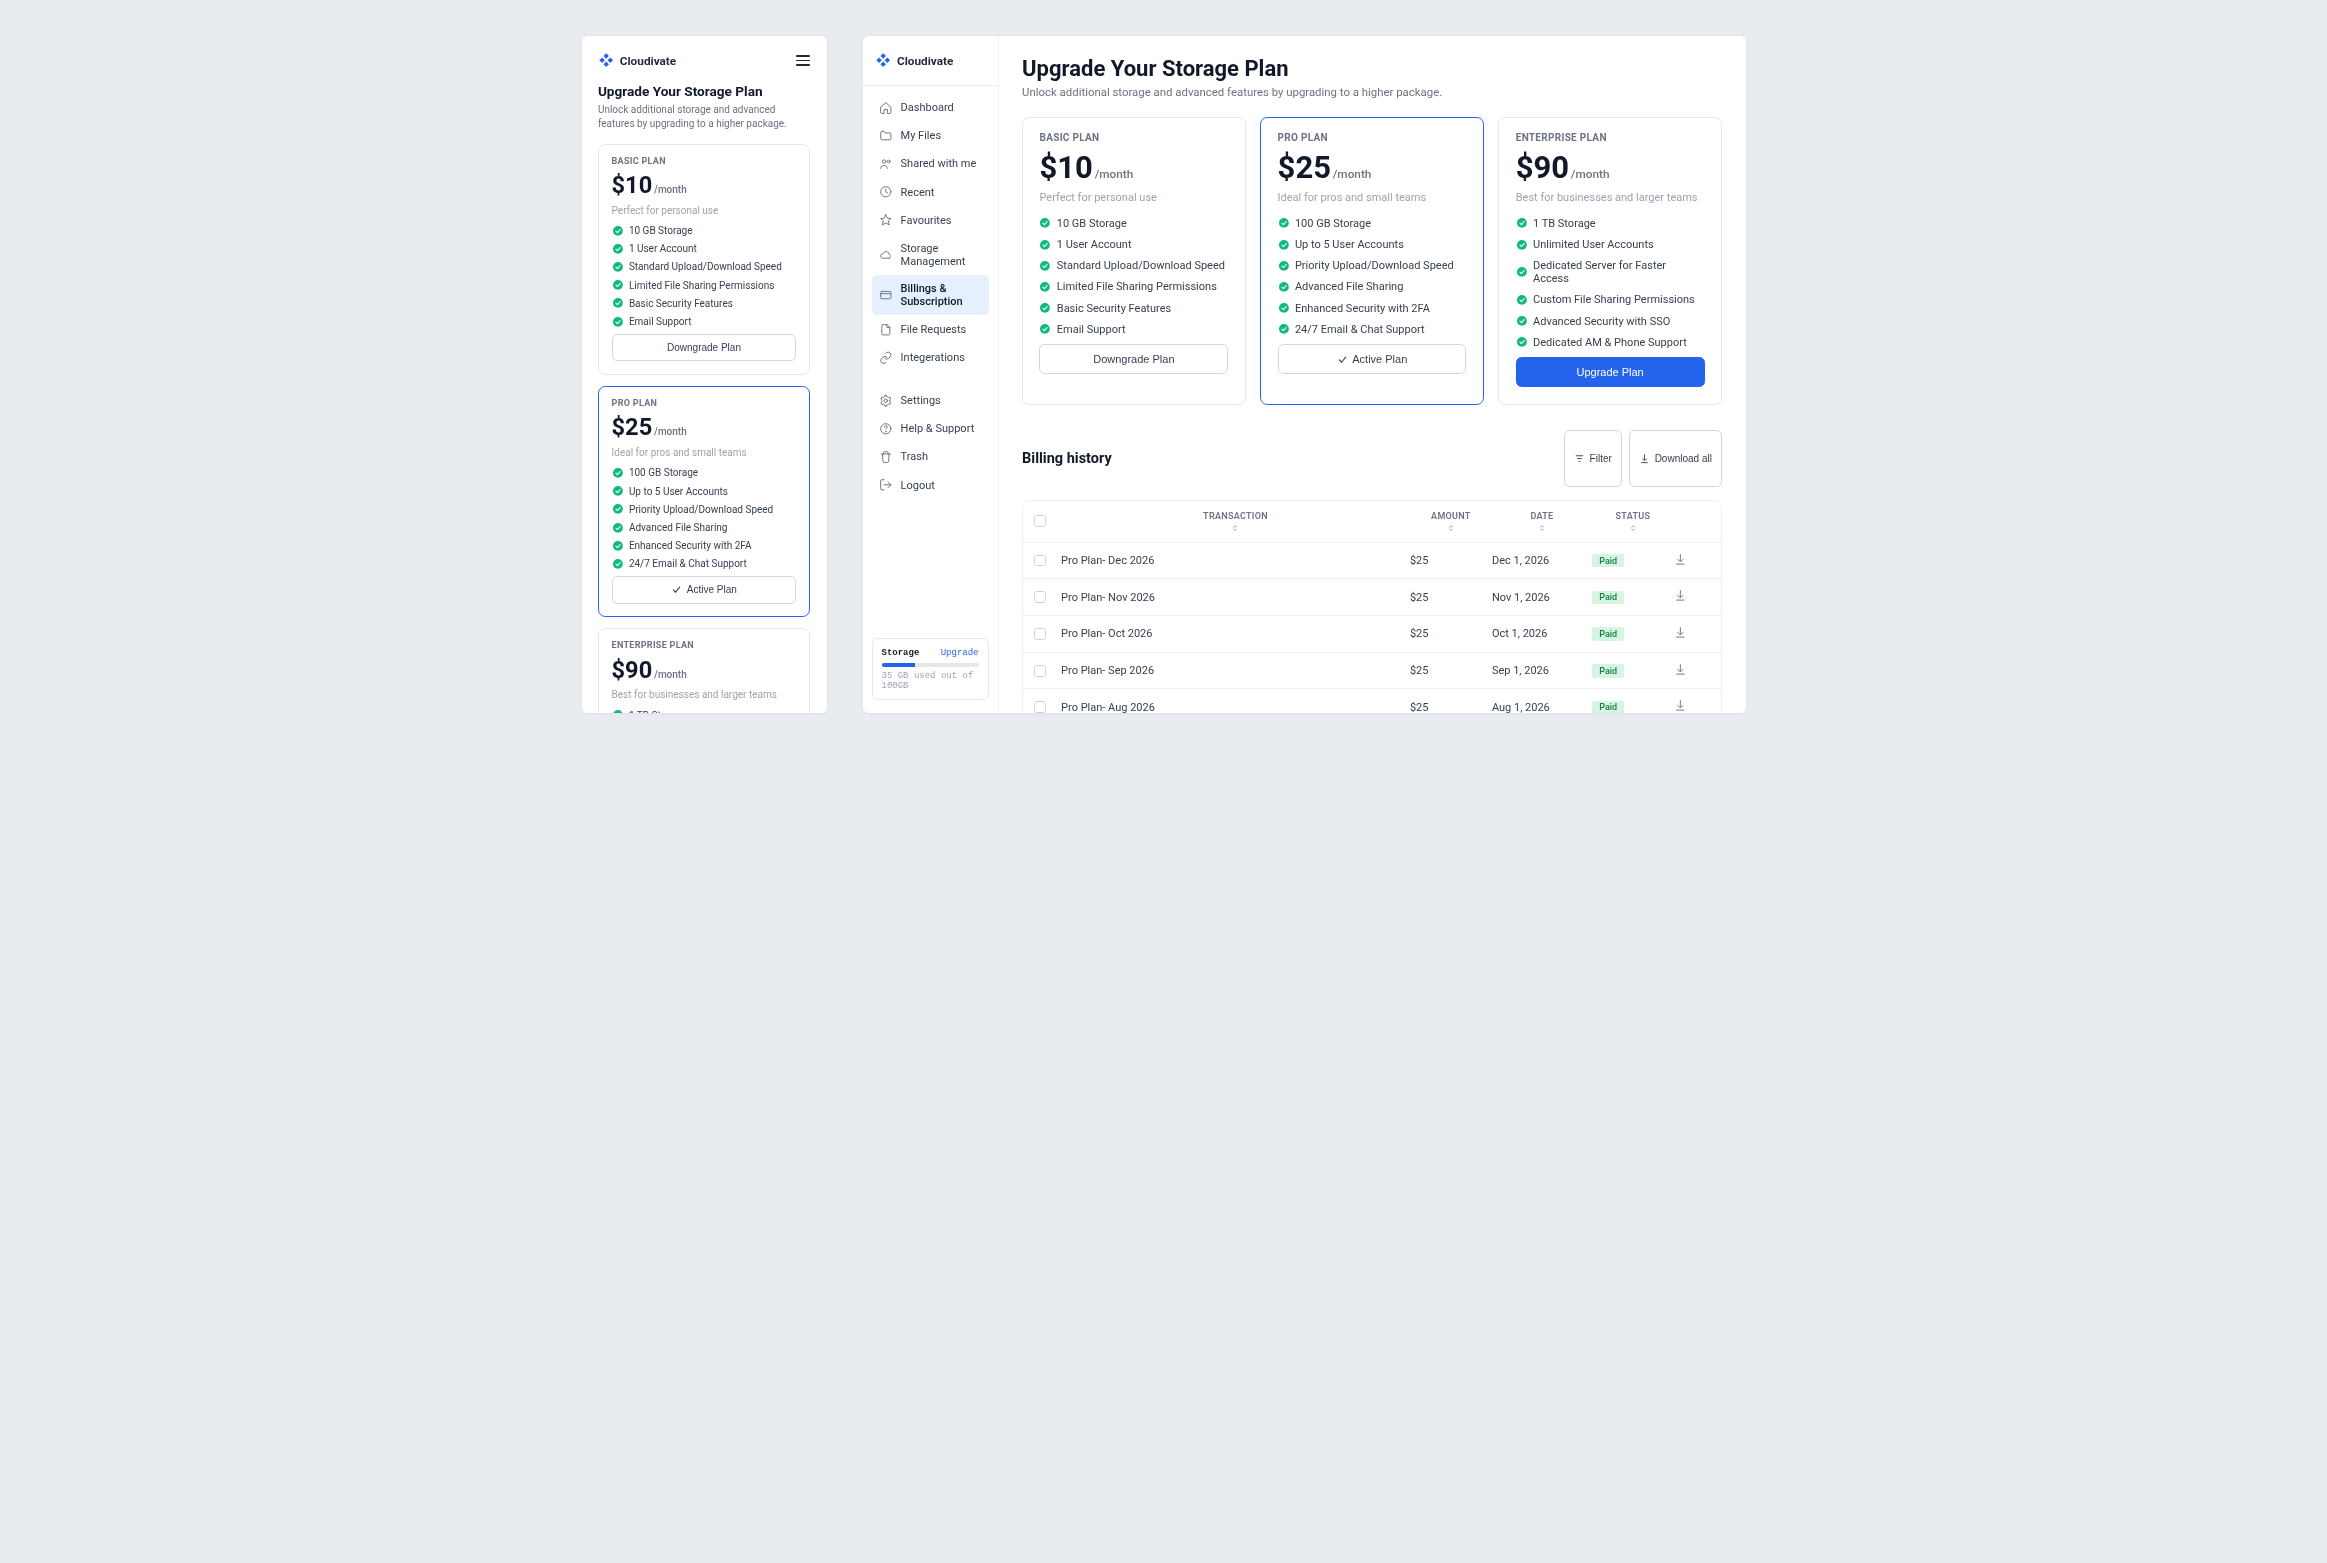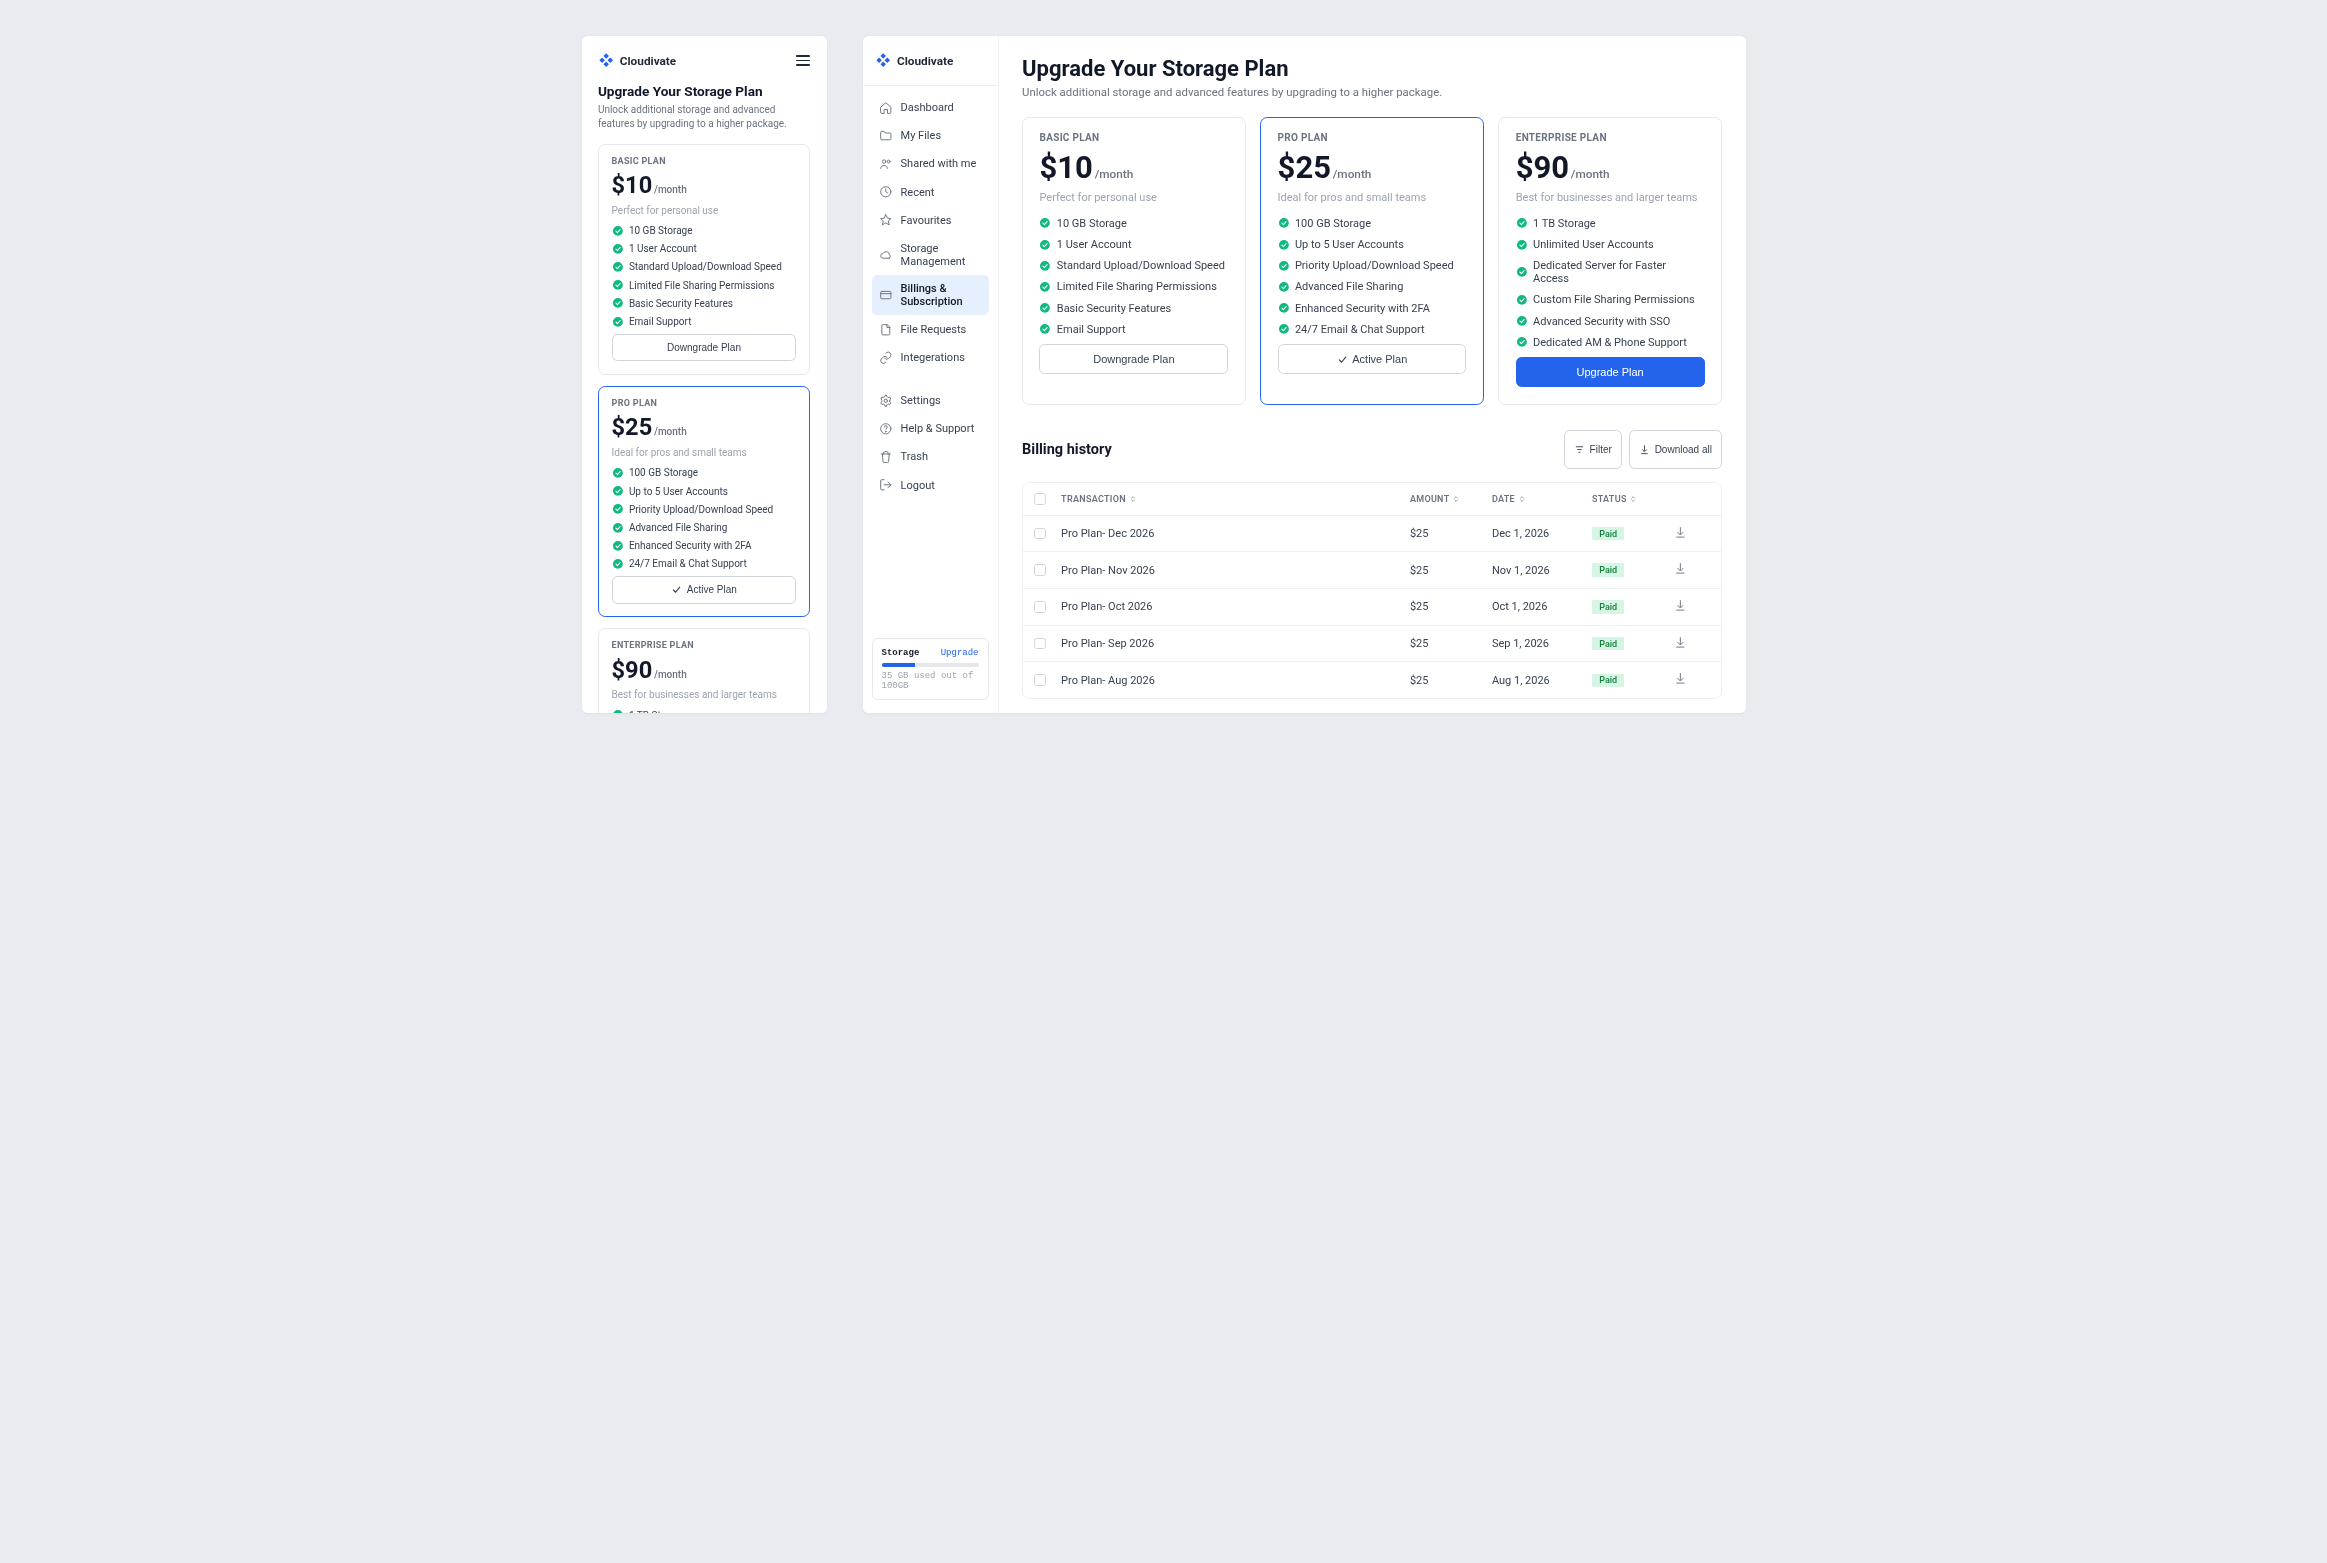--- a/index.html
+++ b/index.html
@@ -135,27 +135,27 @@
 .plans-row .plan-price{font-size:31px;}
 .plans-row .plan-per{font-size:11.8px;}
 .plans-row .plan-name{font-size:10px;}
 .plans-row .plan-desc{font-size:11px; margin-bottom:12.7px;}
 .plans-row .feat{font-size:11px; margin-bottom:8.2px;}
 .plans-row .plan-btn{font-size:11px; padding:8.2px;}
 
 .billing-head{display:flex;align-items:center;justify-content:space-between;margin-bottom:12.7px;}
 .billing-head h2{font-size:14.5px;font-weight:700;color:#111827;}
 .billing-actions{display:flex;gap:7.3px;}
-.mini-btn{display:flex;align-items:center;gap:4.5px;border:0.9px solid #d1d5db;background:#fff;border-radius:5.5px;padding:13px 9px;font-size:10px;color:#374151;cursor:pointer;}
+.mini-btn{display:flex;align-items:center;gap:4.5px;border:0.9px solid #d1d5db;background:#fff;border-radius:5.5px;padding:22px 9px;font-size:10px;color:#374151;cursor:pointer;}
 .mini-btn svg{width:11px;height:11px;}
 
 .table{border:0.9px solid #eceef1;border-radius:7.3px;overflow:hidden;}
 .thead, .trow{display:grid;grid-template-columns:27px 1fr 82px 100px 82px 36px;align-items:center;padding:10px 11px;}
 .thead{background:#fff;border-bottom:0.9px solid #eceef1;font-size:9px;font-weight:600;color:#6b7280;letter-spacing:0.3px;}
-.thead .th{display:flex;align-items:center;gap:2.7px;}
+.thead .th{display:flex;align-items:center;gap:2.7px;flex-direction:column;}
 .thead svg{width:8.2px;height:8.2px;}
 .trow{border-top:0.9px solid #f0f1f3;font-size:11px;color:#374151;}
 .trow:first-child{border-top:0;}
 .chk{width:11.8px;height:11.8px;border:0.9px solid #d1d5db;border-radius:2.7px;cursor:pointer;}
 .badge{display:inline-block;background:#d7f5e5;color:#15803d;font-size:9px;font-weight:500;padding:1.8px 7.3px;border-radius:1px;}
 .dl{width:12.7px;height:12.7px;color:#6b7280;cursor:pointer;}
 .amount-cell{text-align:left;}
 </style>
 </head>
 <body>

